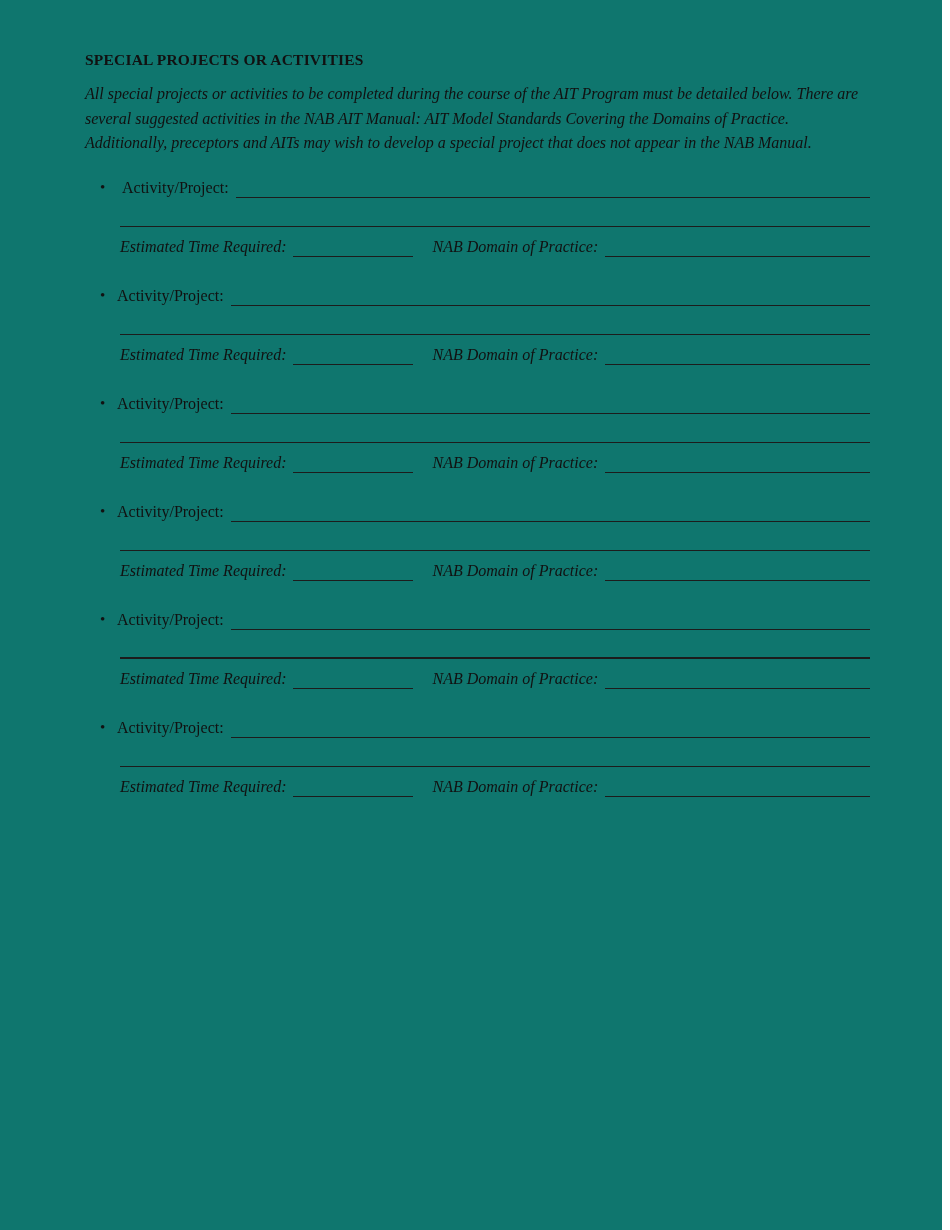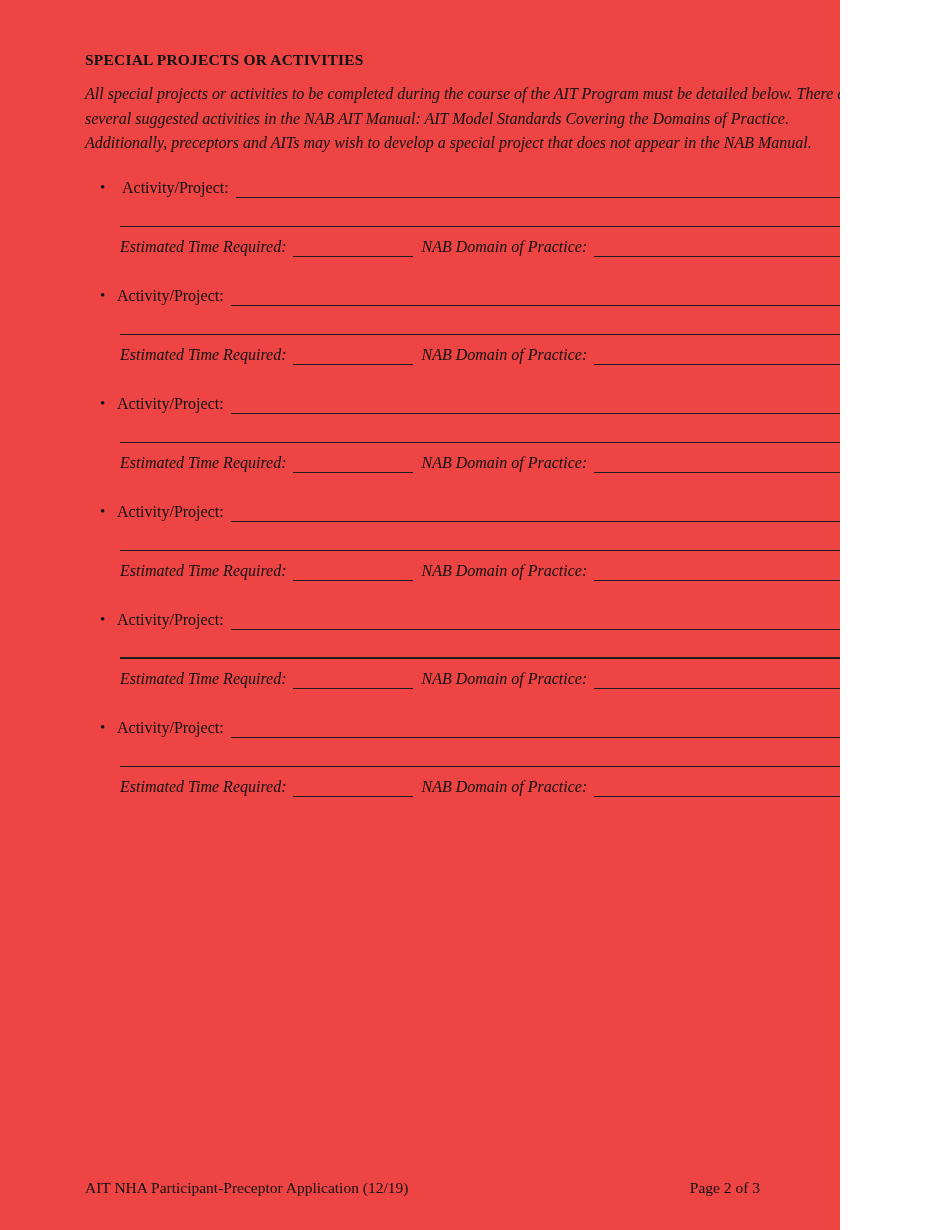--- a/index.html
+++ b/index.html
@@ -1,21 +1,21 @@
 <!DOCTYPE html>
 <html><head>
 <meta charset="utf-8">
 <style>
   * { margin:0; padding:0; box-sizing:border-box; }
   html,body { background:#ffffff; }
   .page {
     position:relative;
-    width:840px;
+    width:942px;
     height:1230px;
-    background:#ef4444;
+    background:#0f766e;
     font-family:"Liberation Serif", serif;
     color:#111111;
     overflow:hidden;
   }
   .content {
     position:absolute;
     left:85px;
     top:50px;
     width:785px;
   }
@@ -67,21 +67,21 @@
     height:30px;
     margin-left:35px;
     font-size:16px;
     line-height:21px;
     font-style:italic;
   }
   .fill.time {
     flex:0 0 120px;
     margin-left:6px;
   }
-  .domain-label { margin-left:9px; }
+  .domain-label { margin-left:20px; }
   .footer {
     position:absolute;
     left:85px;
     right:80px;
     bottom:33px;
     display:flex;
     justify-content:space-between;
     font-size:15.5px;
     line-height:19px;
   }
@@ -181,17 +181,13 @@
       <div class="row-est">
         <span class="label">Estimated Time Required:</span>
         <span class="fill time"></span>
         <span class="label domain-label">NAB Domain of Practice:</span>
         <span class="fill"></span>
       </div>
     </div>
 
   </div>
 
-  <div class="footer">
-    <span>AIT NHA Participant-Preceptor Application (12/19)</span>
-    <span>Page 2 of 3</span>
-  </div>
 </div>
 
 </body></html>

